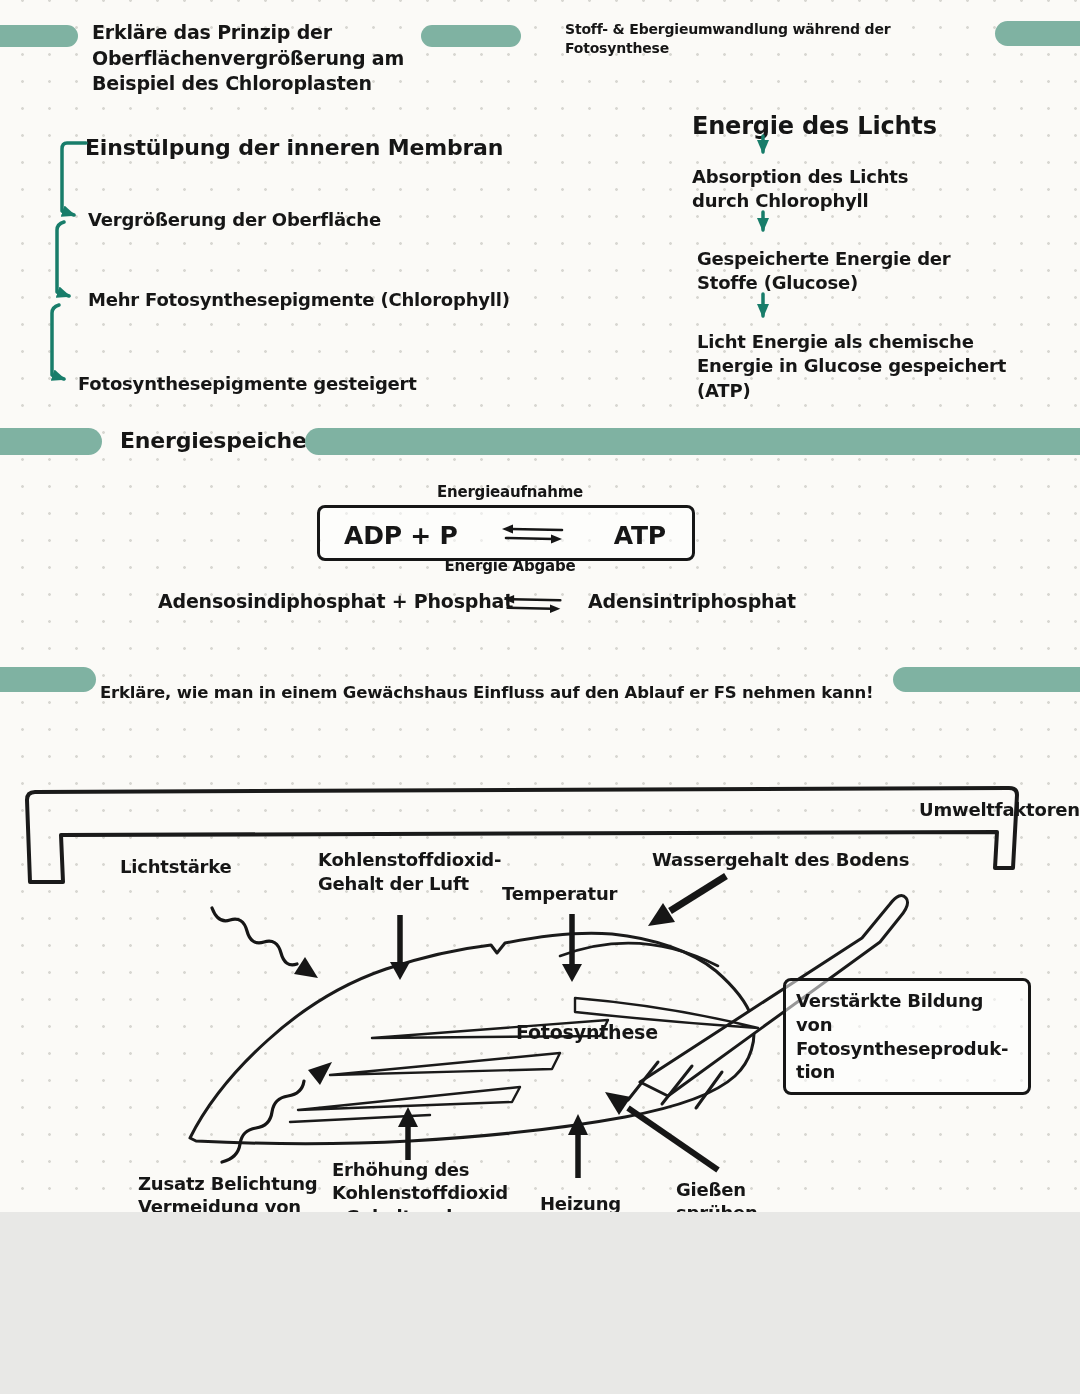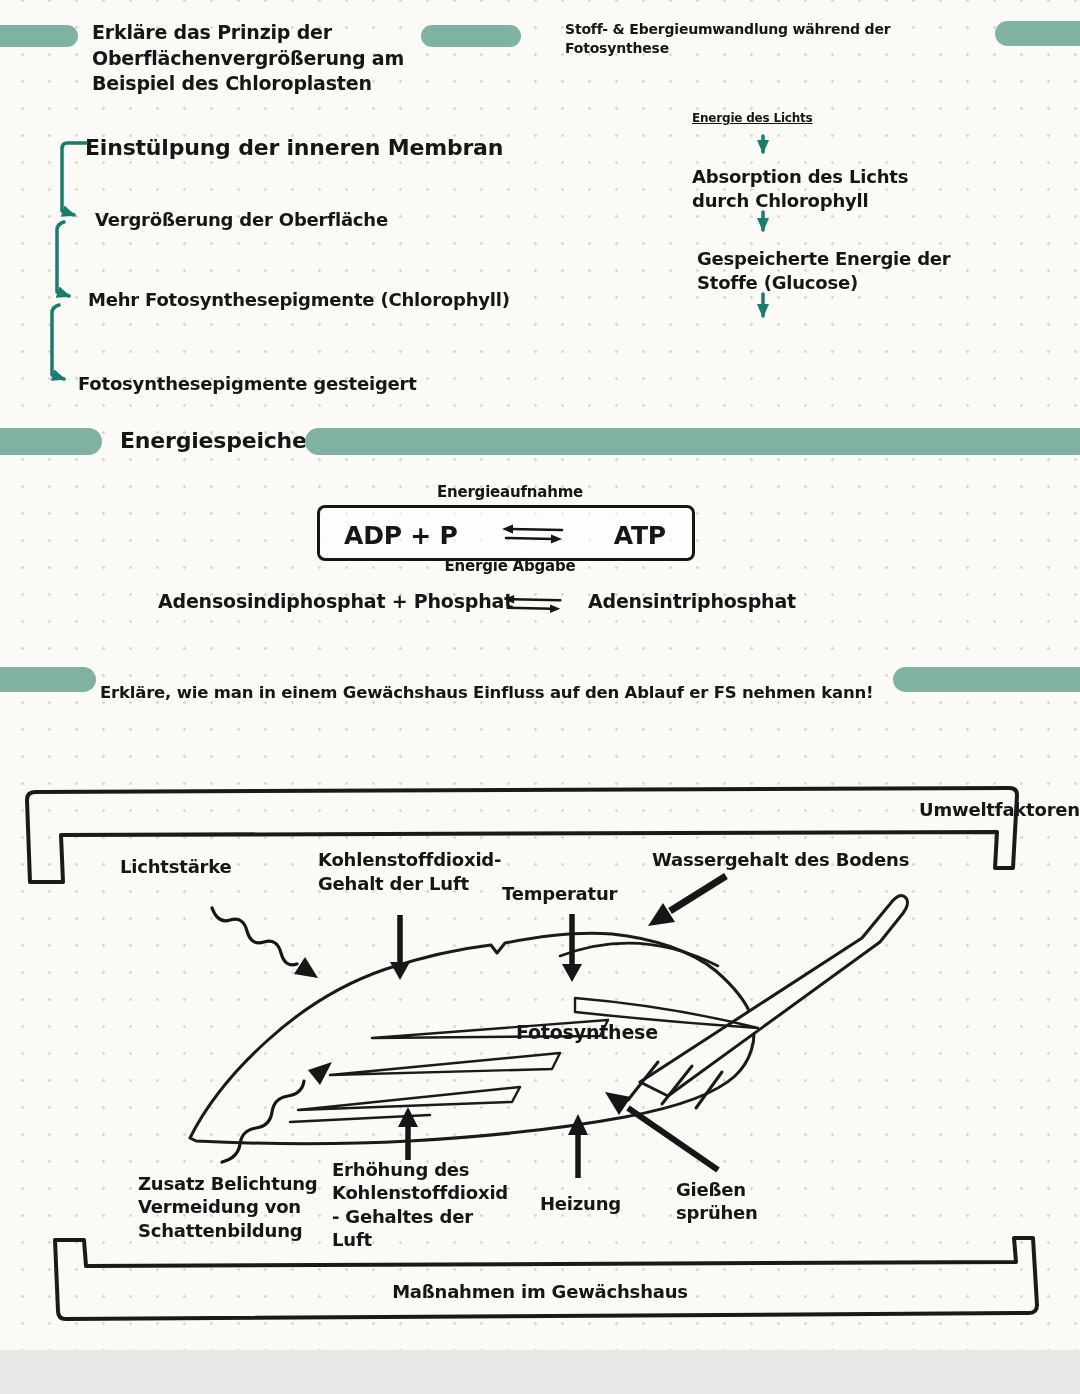--- a/index.html
+++ b/index.html
@@ -1,17 +1,17 @@
 <!DOCTYPE html>
 <html><head>
 <meta charset="utf-8">
 <style>
   html,body{margin:0;padding:0;background:#e8e8e6;}
   .page{
-    position:relative;width:1080px;height:1350px;margin:0 auto;overflow:hidden;
+    position:relative;width:1080px;height:1212px;margin:0 auto;overflow:hidden;
     background-color:#fbfaf7;
     background-image:radial-gradient(circle,#d8d7d2 1.3px,transparent 1.5px);
     background-size:27px 27px;background-position:9px 14px;
     font-family:"DejaVu Sans",sans-serif;color:#1b1b1b;
     letter-spacing:-0.2px;
   }
   .pre{white-space:pre-line;}
   .teal{color:#187d6a;}
   .pill{position:absolute;background:#7fb2a2;border-radius:14px;}
   .lbl{position:absolute;font-weight:bold;font-size:17px;line-height:1.35;color:#161616;}
@@ -29,42 +29,45 @@
   <div class="pill" style="left:995px;top:21px;width:110px;height:25px;"></div>
 
   <div class="lbl pre teal" style="left:92px;top:20px;width:340px;font-size:19px;">Erkläre das Prinzip der
 Oberflächenvergrößerung am
 Beispiel des Chloroplasten</div>
 
   <div class="lbl pre teal" style="left:565px;top:20px;width:440px;font-size:14px;">Stoff- &amp; Ebergieumwandlung während der
 Fotosynthese</div>
 
   <div class="lbl" style="left:85px;top:133px;font-size:22px;">Einstülpung der inneren Membran</div>
-  <div class="lbl" style="left:88px;top:208px;font-size:18px;margin-left:7px;">Vergrößerung der Oberfläche</div>
+  <div class="lbl" style="left:88px;top:208px;font-size:18px;">Vergrößerung der Oberfläche</div>
   <div class="lbl" style="left:88px;top:288px;font-size:18px;">Mehr Fotosynthesepigmente (Chlorophyll)</div>
   <div class="lbl" style="left:78px;top:372px;font-size:18px;">Fotosynthesepigmente gesteigert</div>
 
   <svg style="left:40px;top:125px;" width="60" height="290" viewBox="0 0 60 290">
     <defs>
       <marker id="mt1" markerUnits="userSpaceOnUse" markerWidth="15" markerHeight="12" refX="12" refY="6" orient="auto">
         <path d="M0,0 L14,6 L0,12 Z" fill="#187d6a"></path>
       </marker>
     </defs>
     <g fill="none" stroke="#187d6a" stroke-width="3.5" stroke-linecap="round" stroke-linejoin="round">
       <path d="M46,18 L27,18 Q22,18 22,24 L22,86 L34,90" marker-end="url(#mt1)"></path>
       <path d="M24,97 Q17,99 17,105 L17,167 L29,171" marker-end="url(#mt1)"></path>
       <path d="M19,180 Q12,182 12,188 L12,250 L24,254" marker-end="url(#mt1)"></path>
     </g>
   </svg>
 
-  <div class="lbl" style="left:692px;top:110px;font-size:12px;text-decoration:underline;">Energie des Lichts</div>
+  <div class="lbl" style="left:692px;top:110px;font-size:24px;">Energie des Lichts</div>
   <div class="lbl pre" style="left:692px;top:165px;font-size:18px;">Absorption des Lichts
 durch Chlorophyll</div>
   <div class="lbl pre" style="left:697px;top:247px;font-size:18px;">Gespeicherte Energie der
 Stoffe (Glucose)</div>
+  <div class="lbl pre" style="left:697px;top:330px;font-size:18px;">Licht Energie als chemische
+Energie in Glucose gespeichert
+(ATP)</div>
 
   <svg style="left:745px;top:128px;" width="40" height="210" viewBox="0 0 40 210">
     <defs>
       <marker id="mt2" markerUnits="userSpaceOnUse" markerWidth="15" markerHeight="12" refX="12" refY="6" orient="auto">
         <path d="M0,0 L14,6 L0,12 Z" fill="#187d6a"></path>
       </marker>
     </defs>
     <g fill="none" stroke="#187d6a" stroke-width="3.5" stroke-linecap="round">
       <path d="M18,8 L18,24" marker-end="url(#mt2)"></path>
       <path d="M18,84 L18,102" marker-end="url(#mt2)"></path>
@@ -187,20 +190,26 @@
   <div class="lbl" style="left:0;top:798px;width:1080px;text-align:right;font-size:18px;">Umweltfaktoren</div>
 
   <div class="lbl" style="left:120px;top:855px;font-size:18px;">Lichtstärke</div>
   <div class="lbl pre" style="left:318px;top:848px;font-size:18px;">Kohlenstoffdioxid-
 Gehalt der Luft</div>
   <div class="lbl" style="left:502px;top:882px;font-size:18px;">Temperatur</div>
   <div class="lbl" style="left:652px;top:848px;font-size:18px;">Wassergehalt des Bodens</div>
 
   <div class="lbl" style="left:516px;top:1020px;font-size:19px;">Fotosynthese</div>
 
+  <div class="box" style="left:783px;top:978px;width:222px;padding:8px 10px;">
+    <div class="lbl pre" style="position:static;font-size:18px;line-height:1.32;">Verstärkte Bildung
+von
+Fotosyntheseproduk-
+tion</div>
+  </div>
 
   <div class="lbl pre" style="left:138px;top:1172px;font-size:18px;line-height:1.3;">Zusatz Belichtung
 Vermeidung von
 Schattenbildung</div>
   <div class="lbl pre" style="left:332px;top:1158px;font-size:18px;line-height:1.3;">Erhöhung des
 Kohlenstoffdioxid
 - Gehaltes der
 Luft</div>
   <div class="lbl" style="left:540px;top:1192px;font-size:18px;">Heizung</div>
   <div class="lbl pre" style="left:676px;top:1178px;font-size:18px;line-height:1.3;">Gießen

